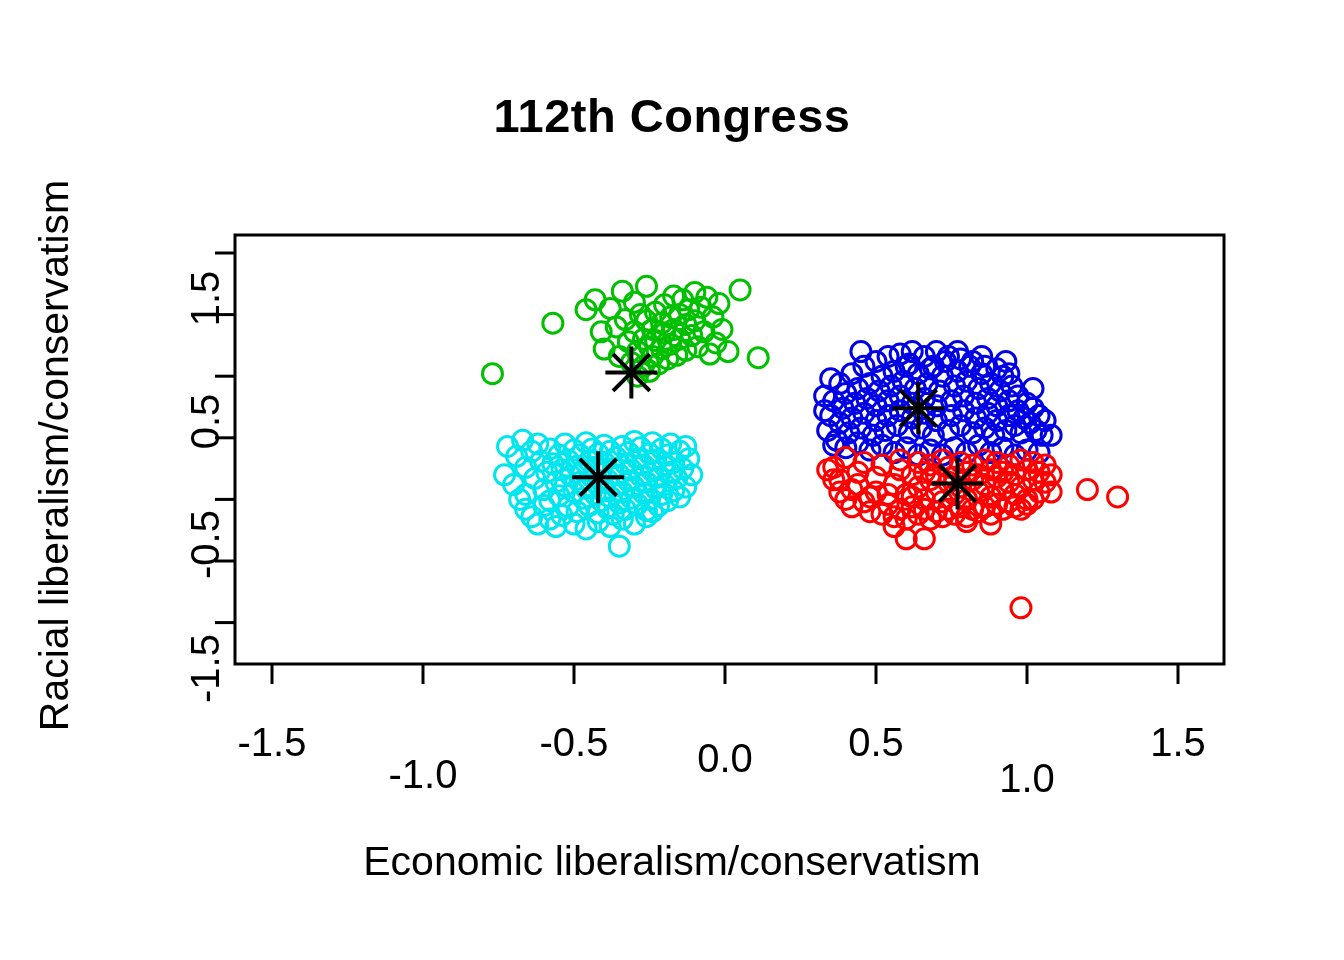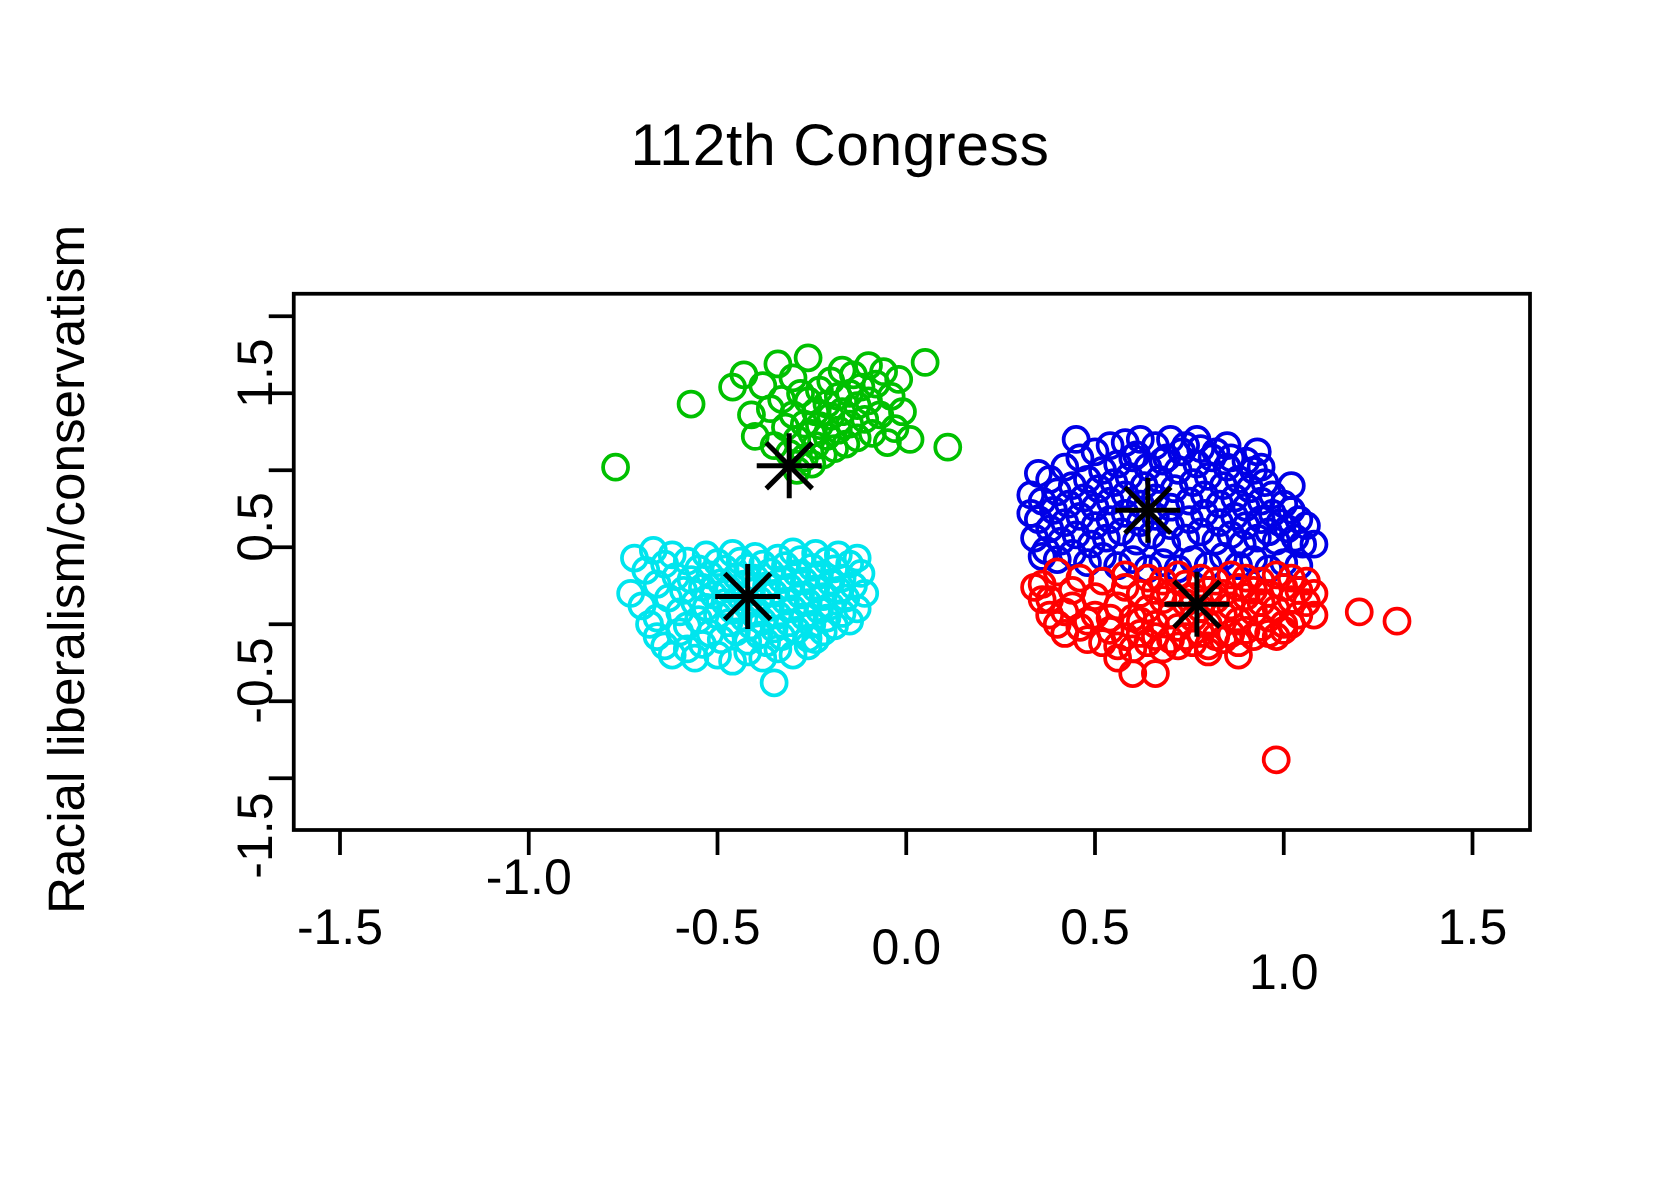--- a/index.html
+++ b/index.html
@@ -19,21 +19,21 @@
     height: 960px;
     background: #ffffff;
   }
   #plot-title {
     position: absolute;
     left: 0;
     top: 88px;
     width: 1344px;
     text-align: center;
     font-size: 47px;
-    font-weight: normal;
+    font-weight: bold;
     color: #000000;
     letter-spacing: 0.5px;
     font-family: "Liberation Sans", sans-serif;
   }
   #x-axis-title {
     position: absolute;
     left: 0;
     top: 838px;
     width: 1344px;
     text-align: center;
@@ -78,20 +78,21 @@
     font-family: "Liberation Sans", sans-serif;
   }
 </style>
 </head>
 <body>
 
 <div id="figure">
 
   <div id="plot-title">112th Congress</div>
 
+  <div id="x-axis-title">Economic liberalism/conservatism</div>
 
   <div id="y-axis-title">Racial liberalism/conservatism</div>
 
   <div id="canvas-wrap">
     <svg id="plot-svg" width="1344" height="960">
         <rect x="235" y="235" width="989" height="429" fill="none" stroke="#000000" stroke-width="3"></rect>
         <g>
           <line x1="272" y1="664" x2="272" y2="684" stroke="#000000" stroke-width="3"></line>
           <line x1="423" y1="664" x2="423" y2="684" stroke="#000000" stroke-width="3"></line>
           <line x1="574" y1="664" x2="574" y2="684" stroke="#000000" stroke-width="3"></line>
@@ -559,21 +560,21 @@
             <line x1="939.16" y1="465.00" x2="975.92" y2="501.77" stroke="#000000" stroke-width="4"></line>
             <line x1="957.54" y1="457.38" x2="957.54" y2="509.38" stroke="#000000" stroke-width="4"></line>
             <line x1="975.92" y1="465.00" x2="939.16" y2="501.77" stroke="#000000" stroke-width="4"></line>
           </g>
         </g>
       </svg>
   </div>
 
   <div id="x-tick-labels">
       <div class="tick-label-x" style="left: 272px; top: 720px;">-1.5</div>
-      <div class="tick-label-x" style="left: 423px; top: 680px;">-1.0</div>
+      <div class="tick-label-x" style="left: 423px; top: 752px;">-1.0</div>
       <div class="tick-label-x" style="left: 574px; top: 720px;">-0.5</div>
       <div class="tick-label-x" style="left: 725px; top: 720px; margin-top: 16px;">0.0</div>
       <div class="tick-label-x" style="left: 876px; top: 720px;">0.5</div>
       <div class="tick-label-x" style="left: 1027px; top: 756px;">1.0</div>
       <div class="tick-label-x" style="left: 1178px; top: 720px;">1.5</div>
     </div>
   <div id="y-tick-labels">
       <div class="tick-label-y" style="left: 115px; top: 600.6px; width: 90px;">-1.5</div>
       <div class="tick-label-y" style="left: 115px; top: 477.4px; width: 90px;">-0.5</div>
       <div class="tick-label-y" style="left: 115px; top: 354.2px; width: 90px;">0.5</div>

